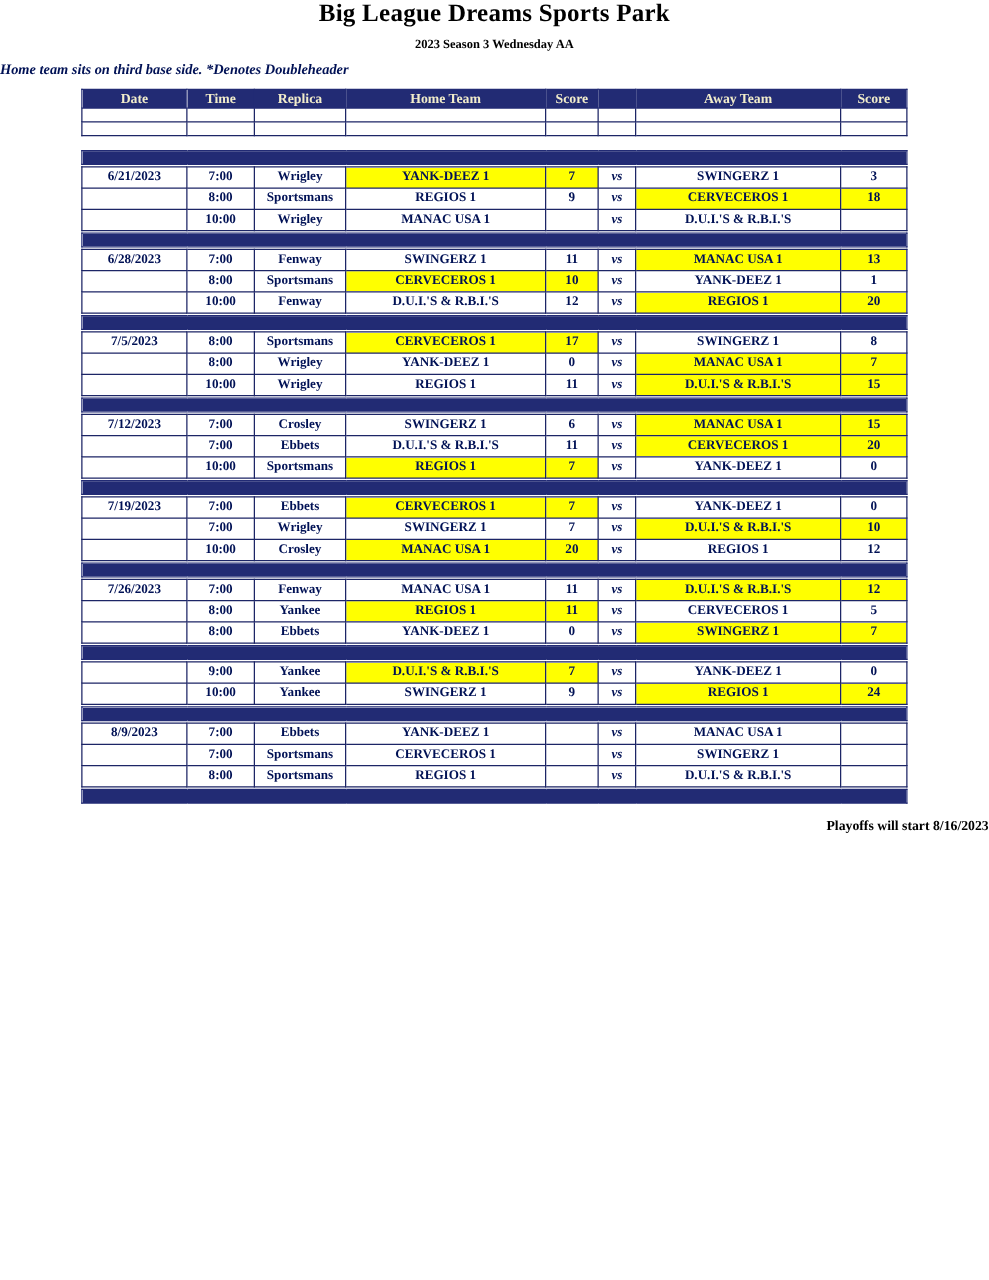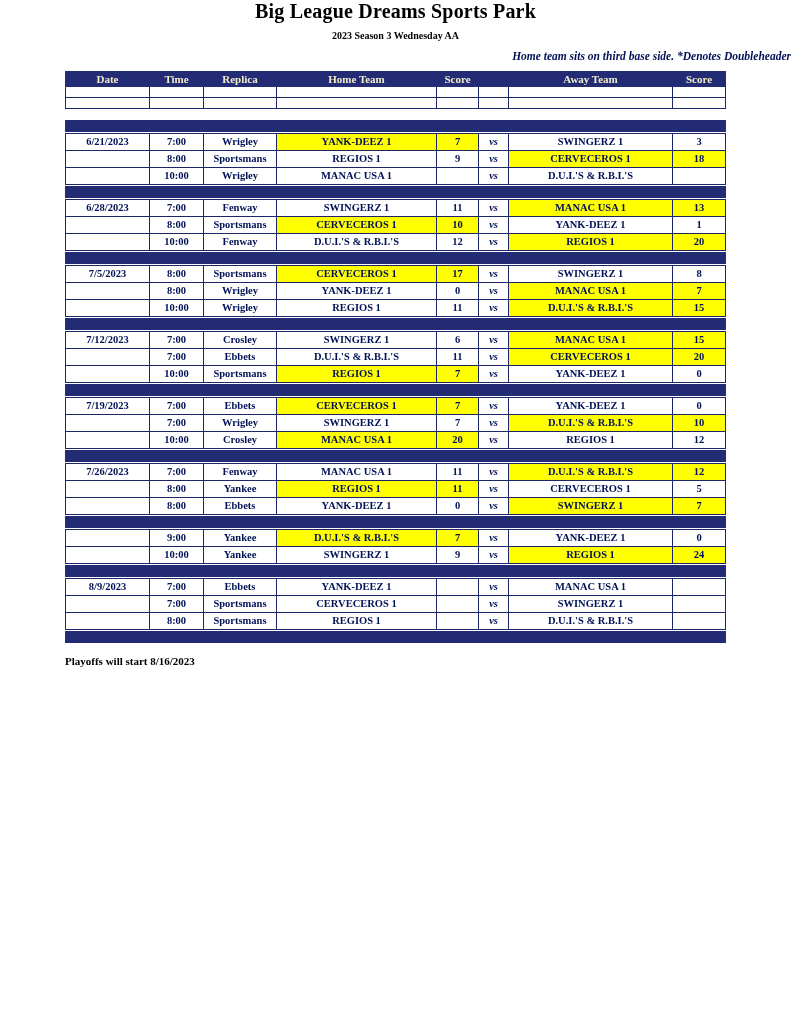--- a/index.html
+++ b/index.html
@@ -18,21 +18,21 @@
   }
   .title{
     text-align:center;font-weight:bold;font-size:20px;color:var(--ink);
     margin:0 0 7px 0;letter-spacing:.2px;
   }
   .subtitle{
     text-align:center;font-weight:bold;font-size:10px;color:var(--ink);
     margin:0 0 9px 0;
   }
   .note{
-    text-align:right;font-weight:bold;font-style:italic;font-size:11.5px;
+    text-align:left;font-weight:bold;font-style:italic;font-size:11.5px;
     color:var(--team);margin:0 0 9px 0;
   }
   table.sched{
     border-collapse:collapse;table-layout:fixed;width:660px;margin-left:65px;
   }
   table.sched th, table.sched td{
     border:1px solid var(--grid);
     padding:0 2px;
     text-align:center;vertical-align:middle;
     font-weight:bold;font-size:10.5px;
@@ -44,21 +44,21 @@
     background:var(--navy);color:var(--hdr);
     font-size:11px;height:15px;border-color:var(--navy);
   }
   tr.empty td{height:11px;}
   tr.gap td{border:none;padding:0;font-size:0;line-height:0;height:2px;}
   tr.sep td{background:var(--navy);border:1px solid var(--navy);height:11px;}
   td.date, td.time, td.replica{color:var(--ink);}
   td.vs{font-style:italic;font-size:9px;}
   td.hl{background:var(--hl);}
   .footer{
-    margin:12px 0 0 65px;font-weight:bold;font-size:11px;color:var(--ink);
+    margin:12px 0 0 65px;font-weight:bold;font-size:11px;color:var(--ink);text-align:right;
   }
 </style>
 </head>
 <body>
 
 <div class="page">
   <div class="title">Big League Dreams Sports Park</div>
   <div class="subtitle">2023 Season 3 Wednesday AA</div>
   <div class="note">Home team sits on third base side.  *Denotes Doubleheader</div>
 

